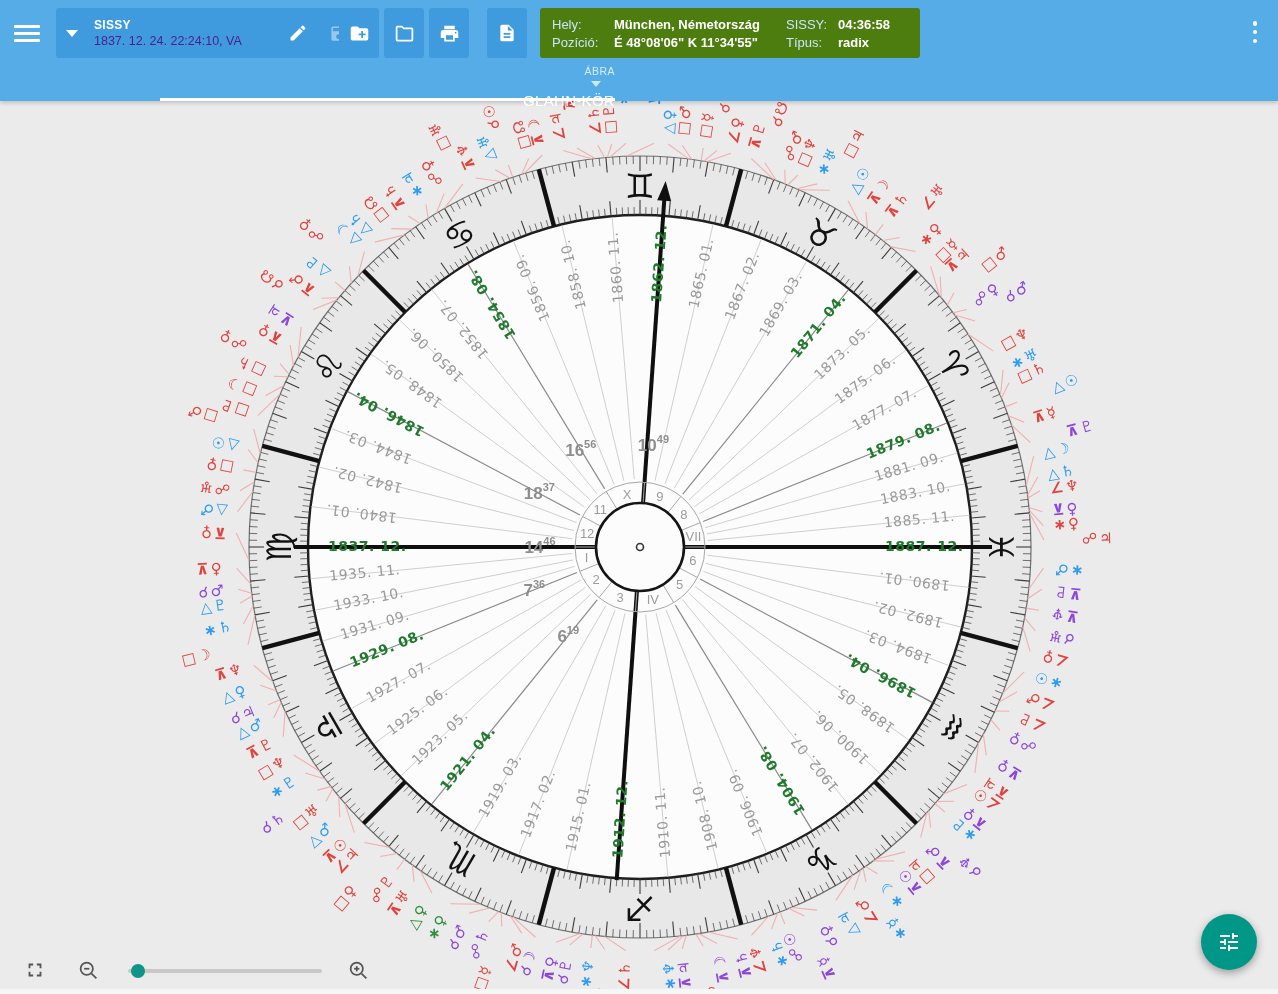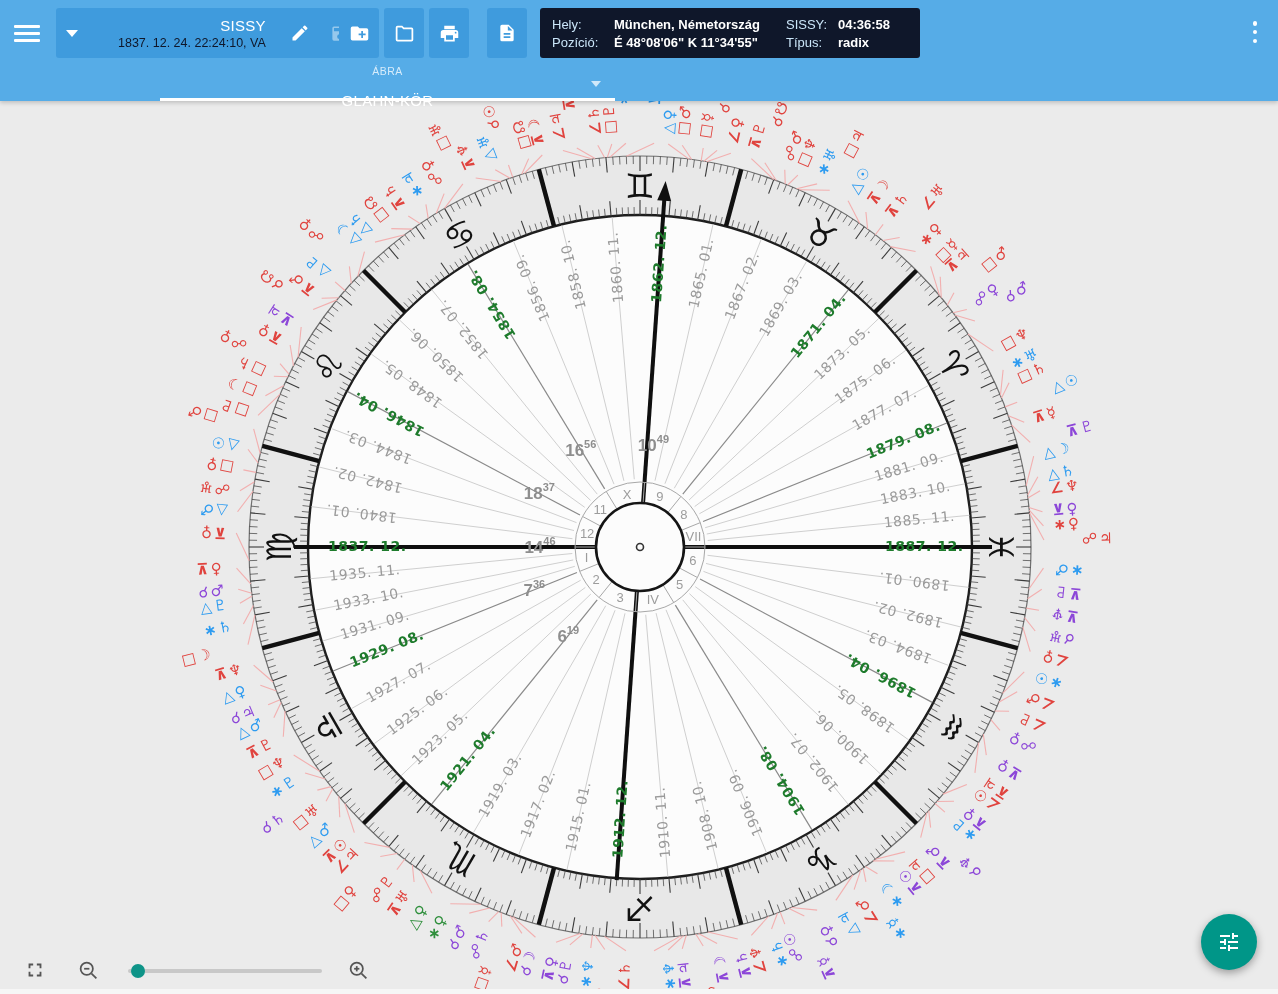--- a/index.html
+++ b/index.html
@@ -9,38 +9,38 @@
     box-shadow:0 2px 4px rgba(0,0,0,.18);z-index:5;}
   .row1{position:absolute;left:0;top:0;width:100%;height:64px;}
   .hamburger{position:absolute;left:14px;top:21px;width:26px;height:22px;cursor:pointer;}
   .hamburger span{display:block;height:3px;background:#fff;margin:4px 0;border-radius:1px;}
   .title-card{position:absolute;left:56px;top:8px;height:50px;background:#3F9BDD;border-radius:3px;
     display:flex;align-items:center;color:#fff;}
   .caret-cell{width:32px;display:flex;justify-content:center;align-items:center;align-self:stretch;cursor:pointer;}
   .caret{width:0;height:0;border-left:6px solid transparent;border-right:6px solid transparent;
     border-top:7px solid #fff;}
   .title-text{padding:0 14px 0 6px;min-width:170px;}
-  .title-name{font-size:15px;font-weight:normal;letter-spacing:.3px;text-align:right;}
-  .title-date{font-size:12.5px;color:#0f172a;margin-top:2px;margin-left:24px;}
+  .title-name{font-size:12px;font-weight:bold;letter-spacing:.3px;}
+  .title-date{font-size:12.5px;color:#4c1d95;margin-top:2px;}
   .icon-cell{width:40px;align-self:stretch;display:flex;align-items:center;justify-content:center;cursor:pointer;}
   .icon-cell svg{display:block;}
   .dim{opacity:.45;}
   .tool-btn{position:absolute;top:8px;width:40px;height:50px;background:#3F9BDD;border-radius:3px;
     display:flex;align-items:center;justify-content:center;cursor:pointer;}
-  .info-card{position:absolute;left:540px;top:8px;width:380px;height:50px;background:#0f172a;border-radius:3px;
+  .info-card{position:absolute;left:540px;top:8px;width:380px;height:50px;background:#4d7c0f;border-radius:3px;
     display:grid;grid-template-columns:62px 172px 52px auto;align-content:center;row-gap:3px;
     padding:0 12px;box-sizing:border-box;font-size:13px;color:#fff;}
   .info-label{color:#CBE6F9;}
   .info-value{color:#fff;font-weight:bold;}
   .kebab{position:absolute;right:18px;top:21px;width:10px;height:22px;cursor:pointer;
     display:flex;flex-direction:column;justify-content:space-between;align-items:center;}
   .kebab i{width:4.5px;height:4.5px;border-radius:50%;background:#fff;}
   
   .row2{position:absolute;left:0;top:64px;width:100%;height:37px;}
-  .tab{position:absolute;top:0;height:37px;text-align:center;color:#fff;cursor:pointer;}
+  .tab{position:absolute;top:0;height:37px;text-align:right;color:#fff;cursor:pointer;}
   .tab-caption{font-size:10.5px;color:#D7ECFB;letter-spacing:.5px;margin-top:1px;}
   .tab-value{font-size:15px;font-weight:normal;letter-spacing:.3px;margin-top:15px;}
   .tab-caret{position:absolute;top:17px;width:0;height:0;border-left:5px solid transparent;
     border-right:5px solid transparent;border-top:6px solid #CFE8FA;}
   .tab-underline{position:absolute;left:160px;bottom:0;width:455px;height:3px;background:#fff;}
   
   .chart-wrap{position:absolute;left:0;top:101px;width:1278px;height:893px;}
   
   .ctl{position:absolute;z-index:6;color:#5A5A5A;}
   .slider-track{position:absolute;left:128px;top:969px;width:194px;height:4px;background:#C8C8C8;border-radius:2px;z-index:6;cursor:pointer;}

